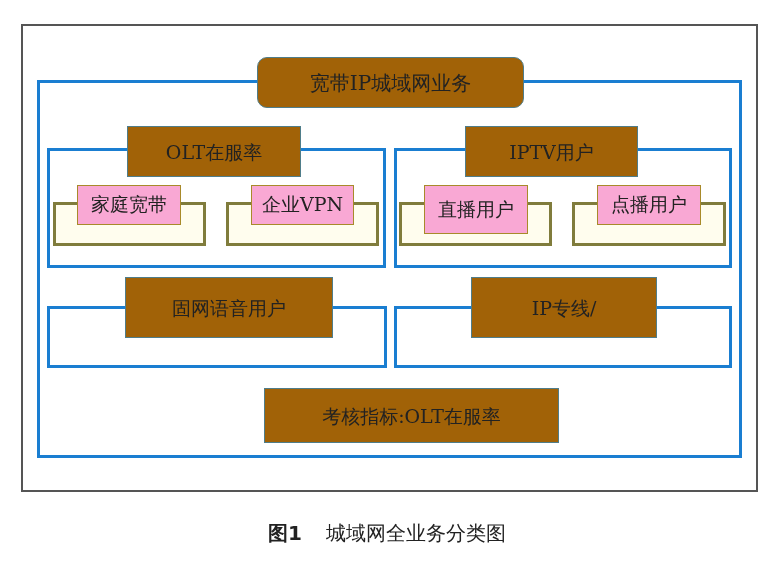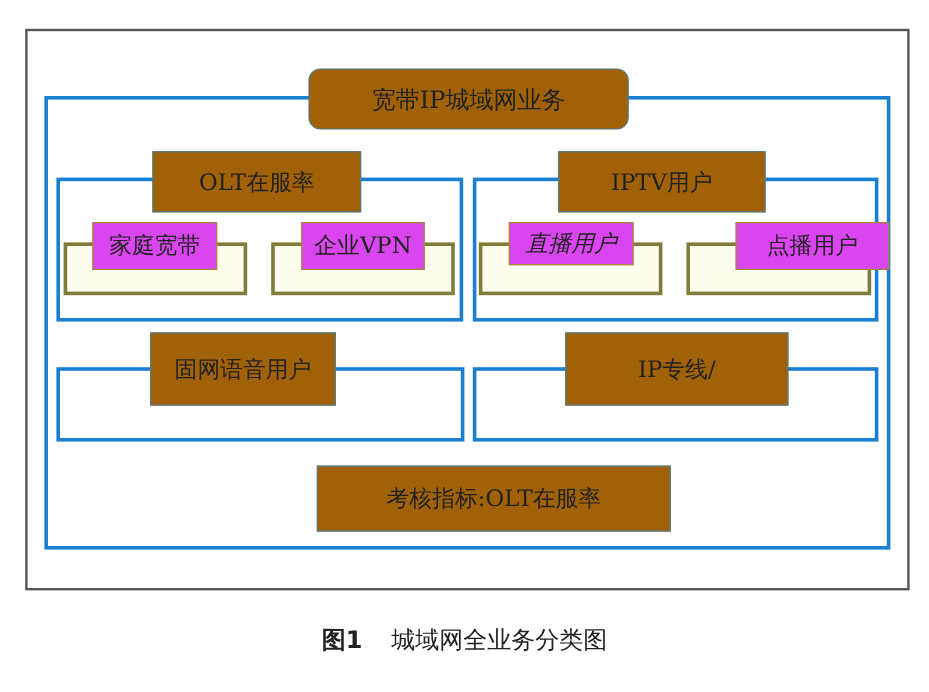--- a/index.html
+++ b/index.html
@@ -4,21 +4,21 @@
 <style>
   html, body { margin:0; padding:0; background:#ffffff; }
   body { width:774px; height:577px; position:relative; overflow:hidden;
          font-family:"DejaVu Serif","Liberation Serif",serif; color:#222; }
   .abs { position:absolute; box-sizing:border-box; }
   .frame { left:21px; top:24px; width:737px; height:468px; border:2px solid #555; }
   .blue { border:3px solid #1a7ed1; background:transparent; }
   .green { background:#a16207; border:1.5px solid #4f7d8a; display:flex; align-items:center; justify-content:center; text-align:center; font-size:19px; line-height:24px; }
   .title { border-radius:10px; font-size:20px; }
   .olive { border:3px solid #807c3c; background:#fffdee; }
-  .orange { background:#d946ef; border:1.5px solid #a88a2a; display:flex; align-items:center; justify-content:center; font-size:19px; }
+  .orange { background:#f9a8d4; border:1.5px solid #a88a2a; display:flex; align-items:center; justify-content:center; font-size:19px; }
   .caption { left:0; width:774px; top:520px; text-align:center; font-size:20px; font-family:"DejaVu Sans","Liberation Sans",sans-serif; color:#222; }
   .caption b { font-weight:bold; margin-right:24px;margin-top:24px; }
 </style>
 </head>
 <body>
 
 <div class="abs frame"></div>
 
 <div class="abs blue" style="left:37px; top:80px; width:705px; height:378px;"></div>
 <div class="abs green title" style="left:257px; top:57px; width:267px; height:51px;">宽带IP城域网业务</div>
@@ -26,26 +26,26 @@
 <div class="abs blue" style="left:47px; top:148px; width:339px; height:120px;"></div>
 <div class="abs green" style="left:127px; top:126px; width:174px; height:51px;">OLT在服率</div>
 <div class="abs olive" style="left:53px; top:202px; width:153px; height:44px;"></div>
 <div class="abs orange" style="left:77px; top:185px; width:104px; height:40px;">家庭宽带</div>
 <div class="abs olive" style="left:226px; top:202px; width:153px; height:44px;"></div>
 <div class="abs orange" style="left:251px; top:185px; width:103px; height:40px;">企业VPN</div>
 
 <div class="abs blue" style="left:394px; top:148px; width:338px; height:120px;"></div>
 <div class="abs green" style="left:465px; top:126px; width:173px; height:51px;">IPTV用户</div>
 <div class="abs olive" style="left:399px; top:202px; width:153px; height:44px;"></div>
-<div class="abs orange" style="left:424px; top:185px; width:104px; height:36px;font-style:italic;">直播用户</div>
+<div class="abs orange" style="left:424px; top:185px; width:104px; height:49px;">直播用户</div>
 <div class="abs olive" style="left:572px; top:202px; width:154px; height:44px;"></div>
-<div class="abs orange" style="left:597px; top:185px; width:128px; height:40px;margin-left:16px;">点播用户</div>
+<div class="abs orange" style="left:597px; top:185px; width:104px; height:40px;">点播用户</div>
 
 <div class="abs blue" style="left:47px; top:306px; width:340px; height:62px;"></div>
-<div class="abs green" style="left:125px; top:277px; width:155px; height:61px;">固网语音用户</div>
+<div class="abs green" style="left:125px; top:277px; width:208px; height:61px;">固网语音用户</div>
 
 <div class="abs blue" style="left:394px; top:306px; width:338px; height:62px;"></div>
 <div class="abs green" style="left:471px; top:277px; width:186px; height:61px; line-height:26px;">
   <span>IP专线/</span>
 </div>
 
 <div class="abs green" style="left:264px; top:388px; width:295px; height:55px;">考核指标:OLT在服率</div>
 
 <div class="abs caption">
   <b>图1</b><span>城域网全业务分类图</span>

